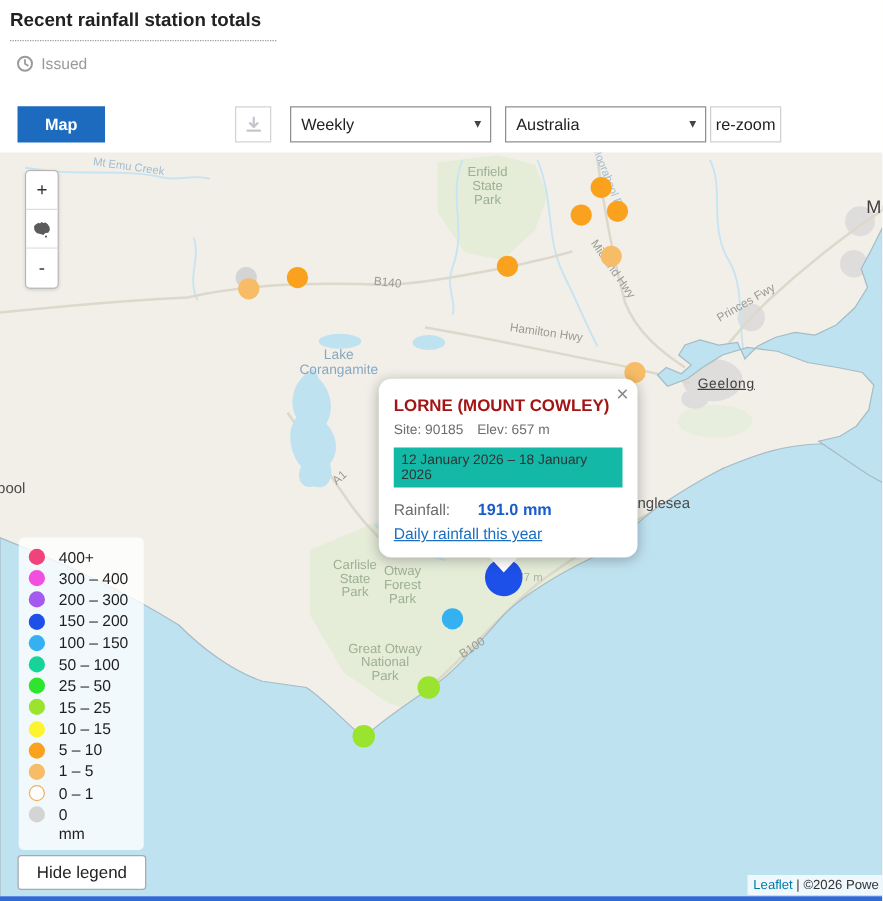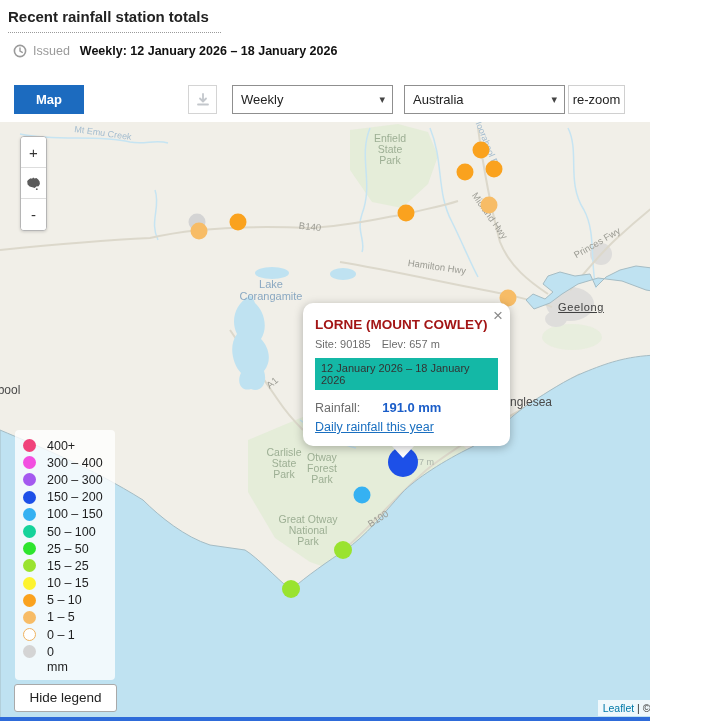--- a/index.html
+++ b/index.html
@@ -1,18 +1,18 @@
 <!DOCTYPE html>
 <html><head>
 <meta charset="utf-8">
 <style>
   * { margin:0; padding:0; box-sizing:border-box; }
   html,body { background:#fff; }
   body { font-family:"Liberation Sans", sans-serif; }
-  #app { position:relative; width:650px; height:721px; overflow:hidden; background:#fff; }
+  #app { position:relative; width:706px; height:721px; overflow:hidden; background:#fff; }
 
   
   .page-title { position:absolute; left:8px; top:8px; font-size:15px; font-weight:bold; color:#222;
     border-bottom:1px dotted #9a9a9a; padding-bottom:7px; width:213px; }
   .issued-row { position:absolute; left:13px; top:44px; display:flex; align-items:center; gap:6px; font-size:12.5px; }
   .issued-label { color:#9a9a9a; }
   .issued-value { font-weight:bold; color:#111; margin-left:4px; }
   .clock-icon { width:14px; height:14px; display:inline-block; }
 
   
@@ -88,21 +88,20 @@
 
 <div id="app">
 
   <h1 class="page-title">Recent rainfall station totals</h1>
   <div class="issued-row">
     <svg class="clock-icon" viewBox="0 0 16 16">
       <circle cx="8" cy="8" r="6.4" fill="none" stroke="#9a9a9a" stroke-width="1.8"></circle>
       <path d="M8 4.4 V8 L10.6 9.6" fill="none" stroke="#9a9a9a" stroke-width="1.6" stroke-linecap="round"></path>
     </svg>
     <span class="issued-label">Issued</span>
-    <span class="issued-value">Weekly: 12 January 2026 – 18 January 2026</span>
   </div>
 
   <div class="toolbar">
     <div class="tab tab-map" style="background: rgb(28, 107, 191);">Map</div>
     <div class="dl-btn">
       <svg width="16" height="16" viewBox="0 0 16 16">
         <path d="M8 2 V9 M5 6.5 L8 9.5 L11 6.5" fill="none" stroke="#c3c7cc" stroke-width="1.8" stroke-linecap="round" stroke-linejoin="round"></path>
         <path d="M3 12.5 H13" fill="none" stroke="#c3c7cc" stroke-width="1.8" stroke-linecap="round"></path>
       </svg>
     </div>

